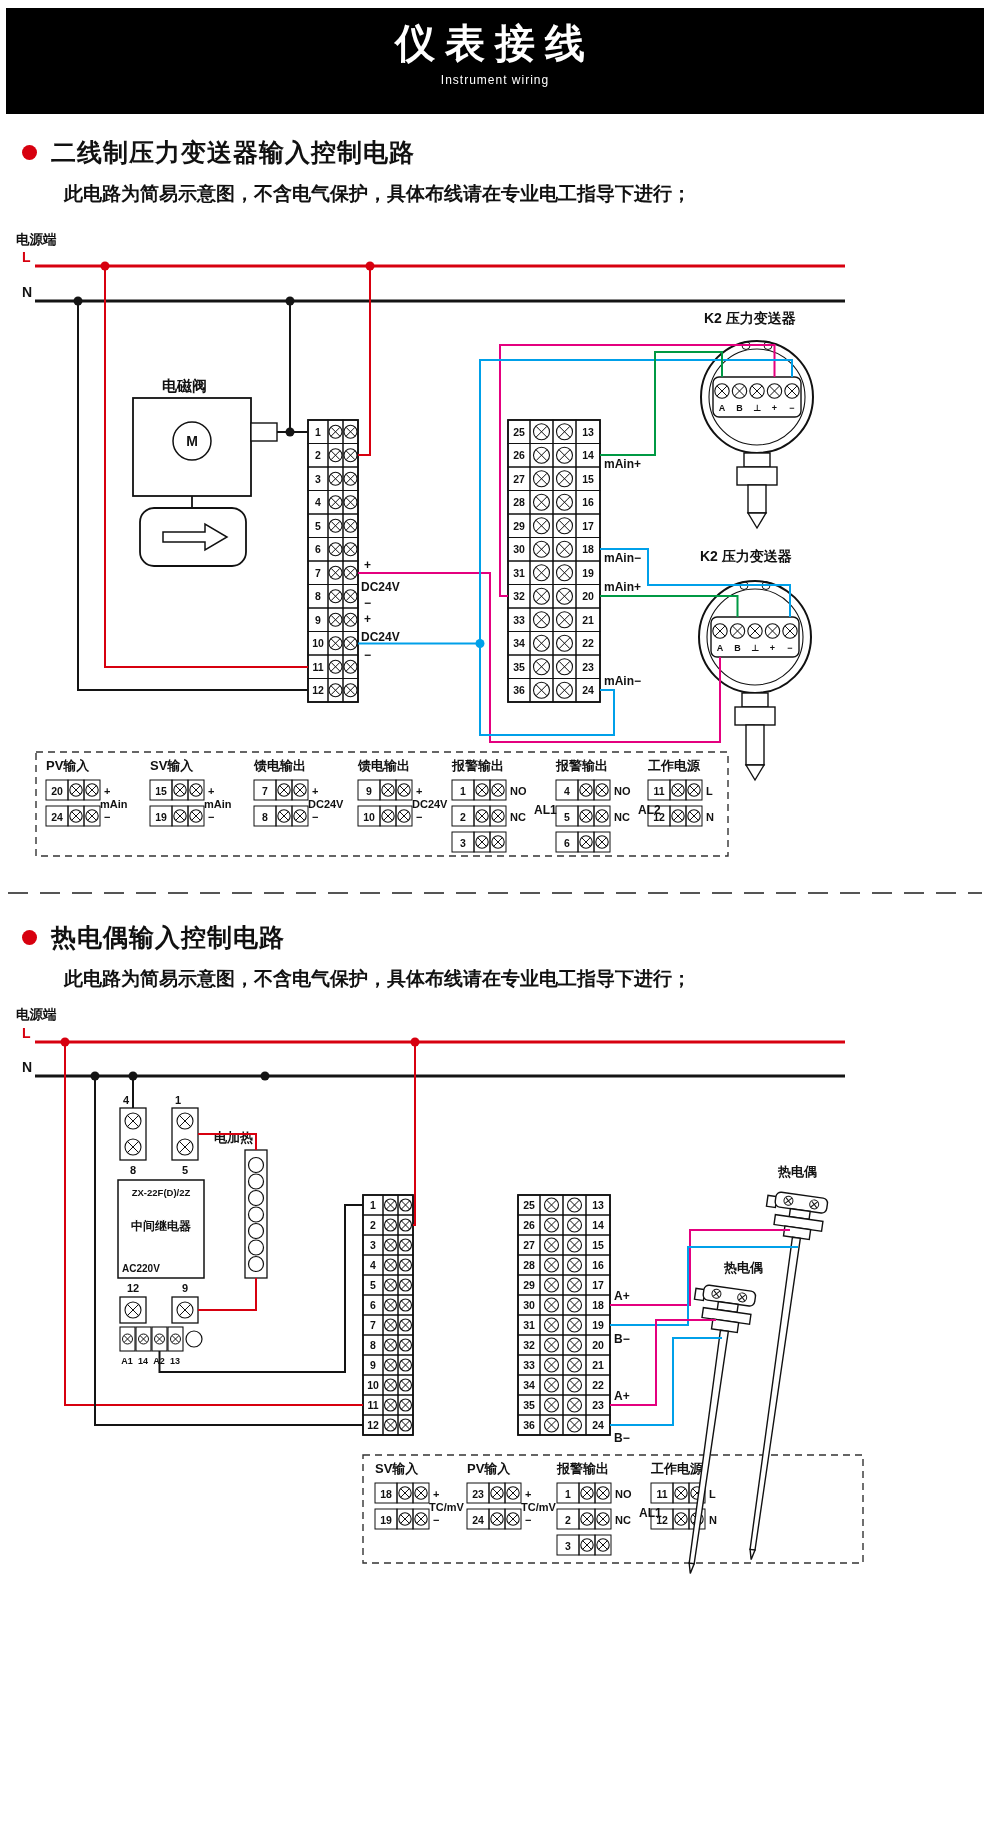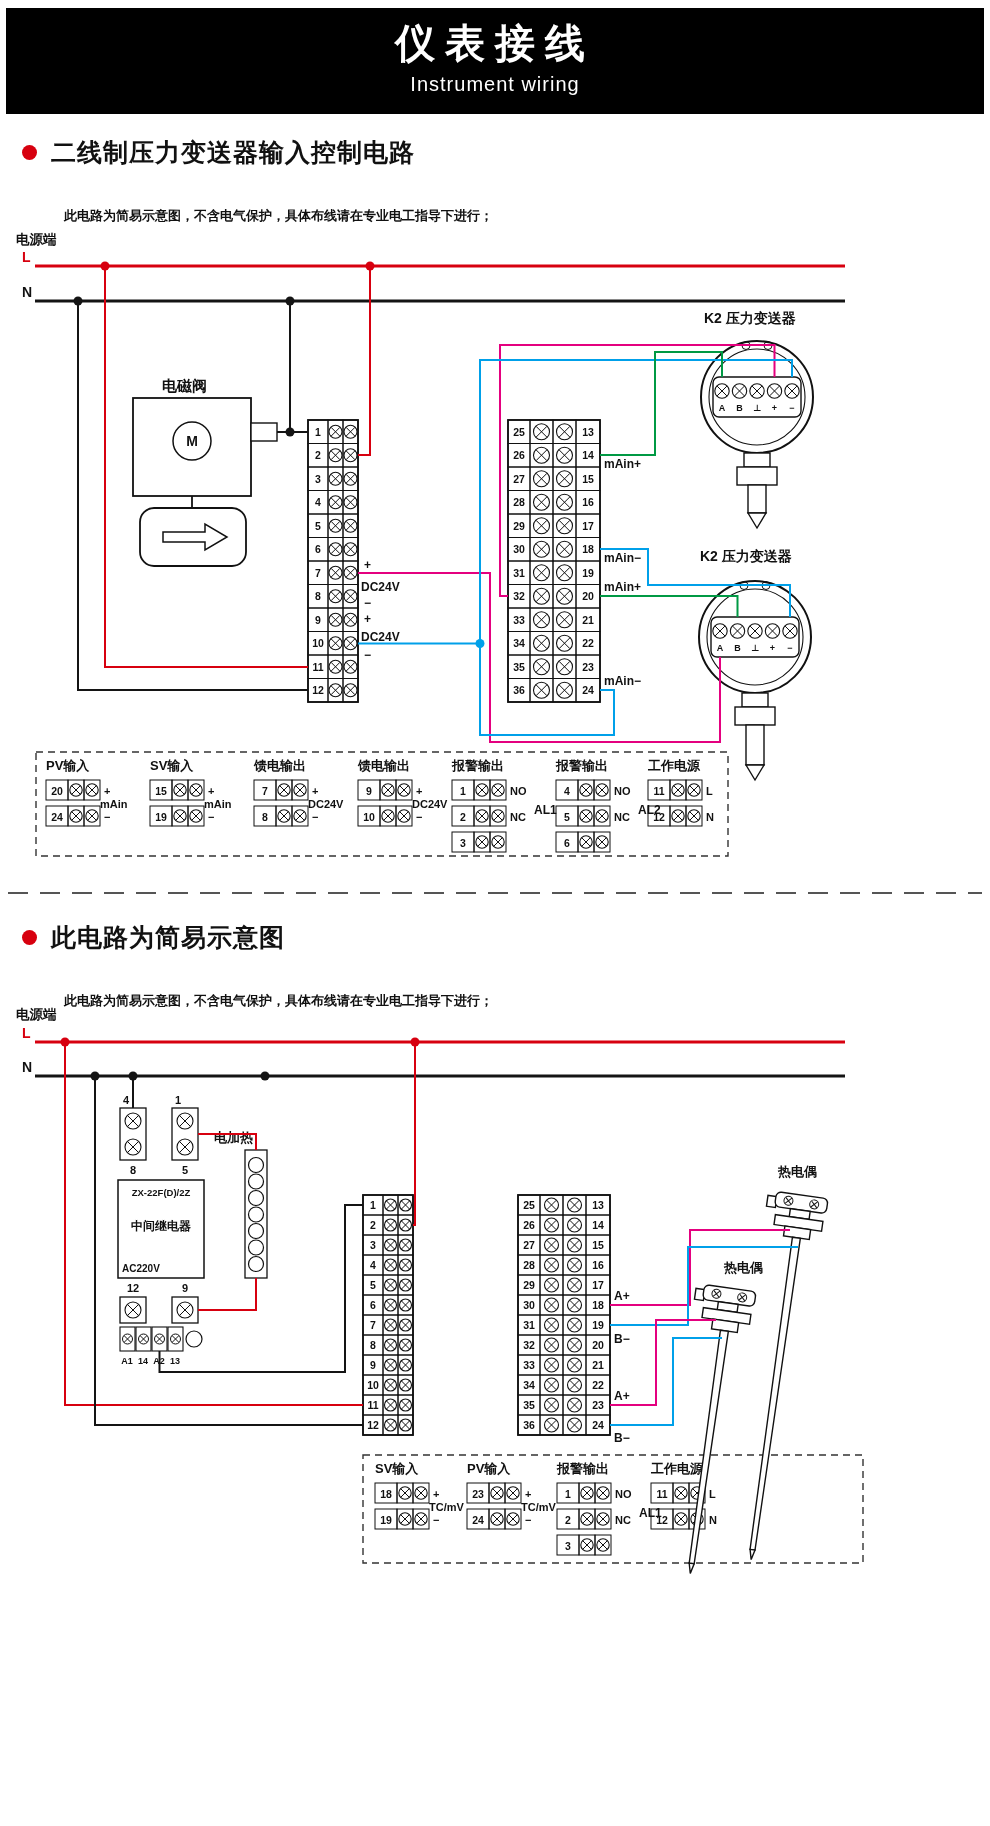--- a/index.html
+++ b/index.html
@@ -2,25 +2,25 @@
 <html><head>
 <meta charset="utf-8">
 <style>
   html,body{margin:0;padding:0;background:#fff;}
   .page{position:relative;width:990px;height:1826px;background:#fff;overflow:hidden;
         font-family:"Liberation Sans","DejaVu Sans",sans-serif;color:#111;}
   #diagram-svg{position:absolute;left:0;top:0;z-index:1;}
   .header{position:absolute;left:6px;top:8px;width:978px;height:106px;background:#000;color:#fff;
           text-align:center;z-index:2;}
   .header-title{font-size:40px;font-weight:bold;letter-spacing:10px;margin-top:8px;}
-  .header-sub{font-size:20px;letter-spacing:1px;margin-top:2px;}
+  .header-sub{font-size:12px;letter-spacing:1px;margin-top:2px;}
   .sec-head{position:absolute;left:22px;display:flex;align-items:center;gap:14px;z-index:2;justify-content:space-between;}
   .bullet{width:15px;height:15px;border-radius:50%;background:#d7000f;display:inline-block;flex:0 0 auto;}
   .sec-title{font-size:25px;font-weight:bold;letter-spacing:1px;}
-  .sec-note{position:absolute;left:64px;font-size:13px;font-weight:bold;z-index:2;margin-top:26px;}
+  .sec-note{position:absolute;left:64px;font-size:19px;font-weight:bold;z-index:2;}
   svg text{font-family:"Liberation Sans","DejaVu Sans",sans-serif;}
 </style>
 </head>
 <body>
 
 <div class="page">
   <svg id="diagram-svg" width="990" height="1826" viewBox="0 0 990 1826">
       <g>
         <text x="16" y="244" font-size="13.5" fill="#111" font-weight="bold">电源端</text>
         <text x="22" y="262" font-size="14" fill="#d7000f" font-weight="bold">L</text>
@@ -1128,16 +1128,16 @@
   </div>
 
   <div class="sec-head" style="top:136px">
     <span class="bullet"></span>
     <span class="sec-title">二线制压力变送器输入控制电路</span>
   </div>
   <div class="sec-note" style="top:181px">此电路为简易示意图，不含电气保护，具体布线请在专业电工指导下进行；</div>
 
   <div class="sec-head" style="top:921px">
     <span class="bullet"></span>
-    <span class="sec-title">此电路为简易示意图</span>
+    <span class="sec-title">热电偶输入控制电路</span>
   </div>
   <div class="sec-note" style="top:966px">此电路为简易示意图，不含电气保护，具体布线请在专业电工指导下进行；</div>
 </div>
 
 </body></html>

